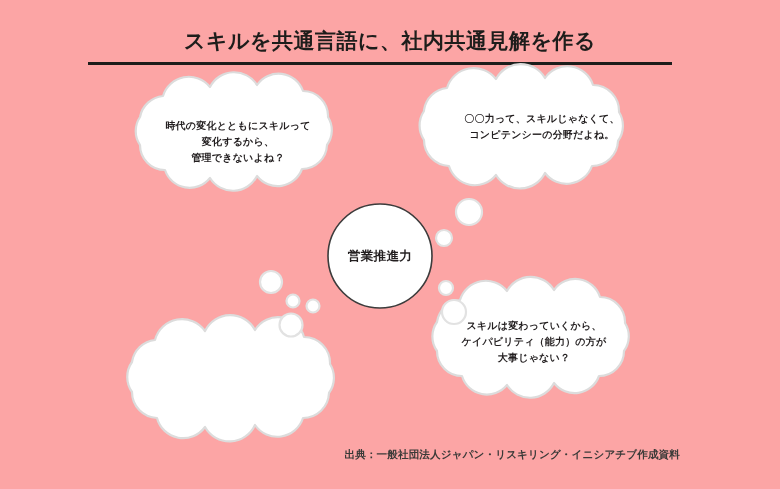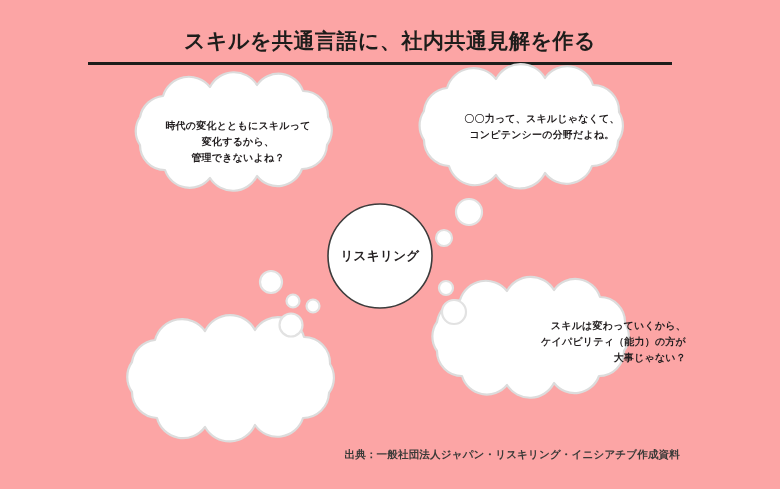--- a/index.html
+++ b/index.html
@@ -60,21 +60,21 @@
     font-size: 10px;
     font-weight: bold;
     line-height: 1.62;
     color: #231f20;
     letter-spacing: 0.2px;
     white-space: pre-line;
   }
   #bubble-text-0 { left: 112px; top: 118px; width: 252px; }
   #bubble-text-1 { left: 404px; top: 111px; width: 276px; }
   #bubble-text-2 { left: 104px; top: 360px; width: 288px; }
-  #bubble-text-3 { left: 414px; top: 318px; width: 272px; text-align: right; }
+  #bubble-text-3 { left: 398px; top: 318px; width: 272px; }
 
   #center-label {
     position: absolute;
     left: 320px;
     top: 248px;
     width: 120px;
     text-align: center;
     font-size: 12.6px;
     font-weight: bold;
     color: #231f20;
@@ -197,17 +197,17 @@
 
   <div class="bubble-text" id="bubble-text-0">時代の変化とともにスキルって
 変化するから、
 管理できないよね？</div>
   <div class="bubble-text" id="bubble-text-1">〇〇力って、スキルじゃなくて、
 コンピテンシーの分野だよね。</div>
   <div class="bubble-text" id="bubble-text-3">スキルは変わっていくから、
 ケイパビリティ（能力）の方が
 大事じゃない？</div>
 
-  <div id="center-label">リスキリング</div>
+  <div id="center-label">営業推進力</div>
 
   <div id="source-note">出典：一般社団法人ジャパン・リスキリング・イニシアチブ作成資料</div>
 
 </div>
 
 </body></html>

